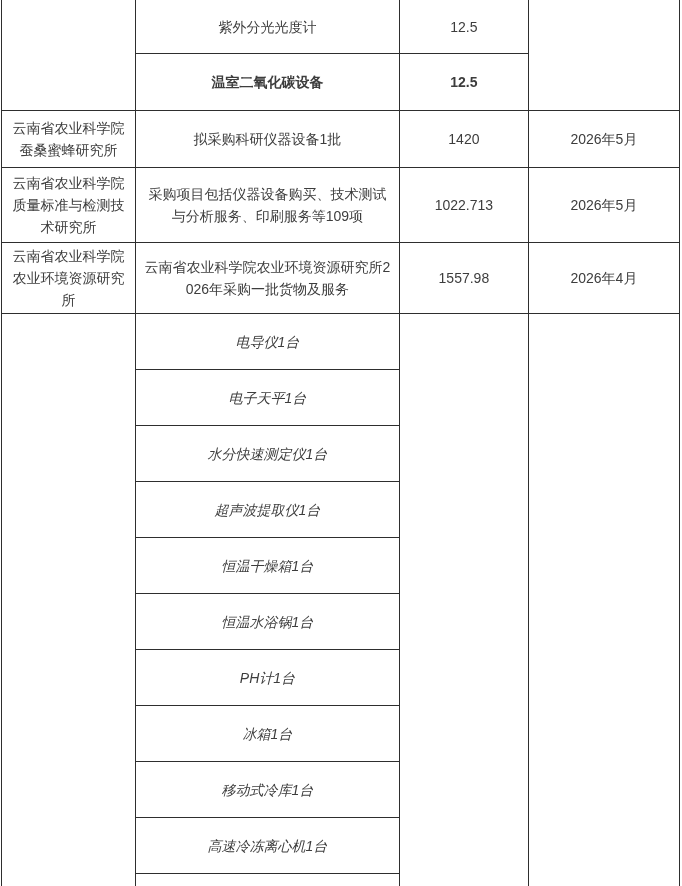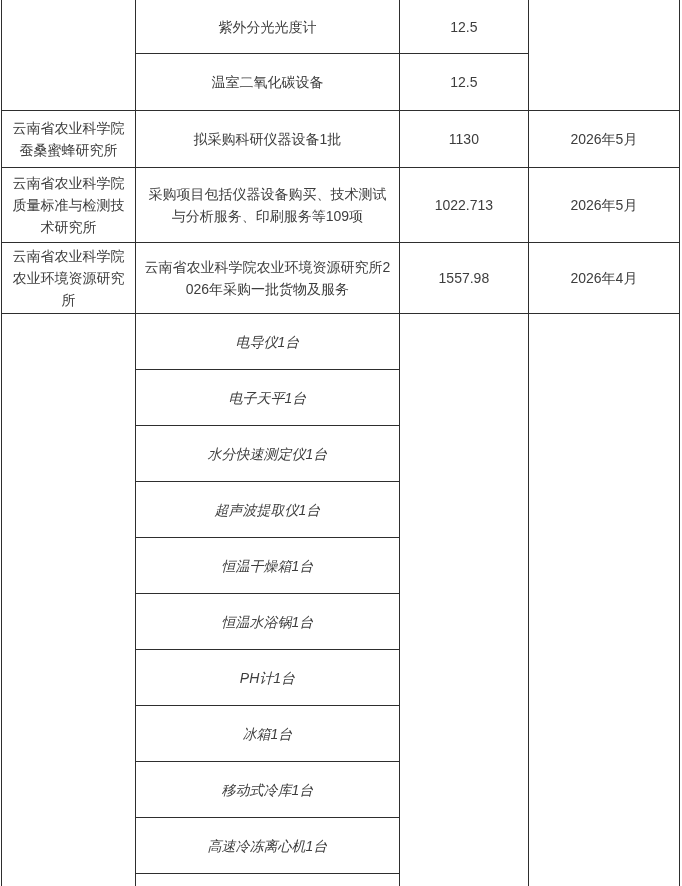--- a/index.html
+++ b/index.html
@@ -31,21 +31,21 @@
     padding: 2px 6px;
     word-break: break-all;
     overflow: hidden;
   }
   
   table.proc-table tr:first-child > td { border-top: none; }
   
   table.proc-table tr:last-child > td { border-bottom: none; }
 
   td.h-r1  { height: 49px; }
-  td.h-r2  { height: 52px; }
+  td.h-r2  { height: 52px; font-weight: bold; }
   td.h-r3  { height: 52px; }
   td.h-r4  { height: 70px; }
   td.h-r5  { height: 62px; }
   td.h-eq  { height: 51px; font-style: italic; }
 </style>
 </head>
 <body>
 
 <div class="page">
   <table class="proc-table">
@@ -65,21 +65,21 @@
     </tr>
 
     <tr>
       <td class="h-r2">温室二氧化碳设备</td>
       <td class="h-r2">12.5</td>
     </tr>
 
     <tr>
       <td class="h-r3">云南省农业科学院蚕桑蜜蜂研究所</td>
       <td class="h-r3">拟采购科研仪器设备1批</td>
-      <td class="h-r3">1130</td>
+      <td class="h-r3">1420</td>
       <td class="h-r3">2026年5月</td>
     </tr>
 
     <tr>
       <td class="h-r4">云南省农业科学院质量标准与检测技术研究所</td>
       <td class="h-r4">采购项目包括仪器设备购买、技术测试与分析服务、印刷服务等109项</td>
       <td class="h-r4">1022.713</td>
       <td class="h-r4">2026年5月</td>
     </tr>
 

